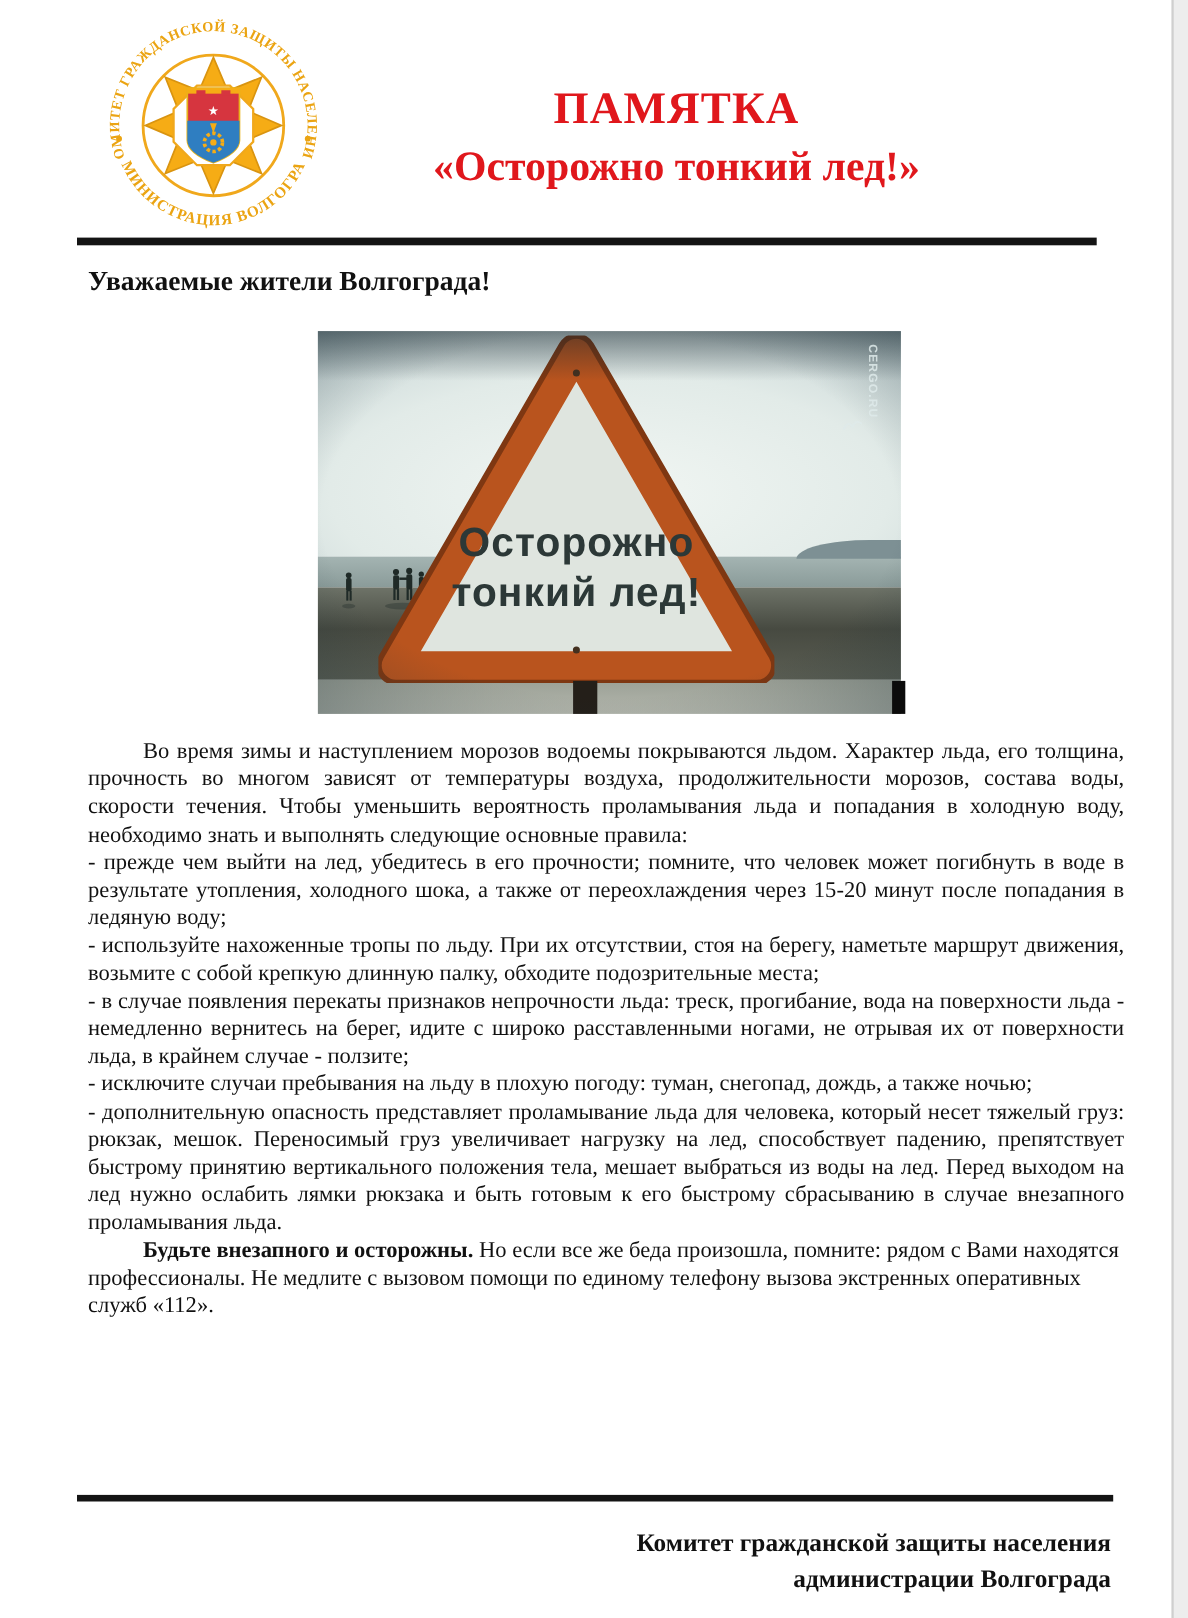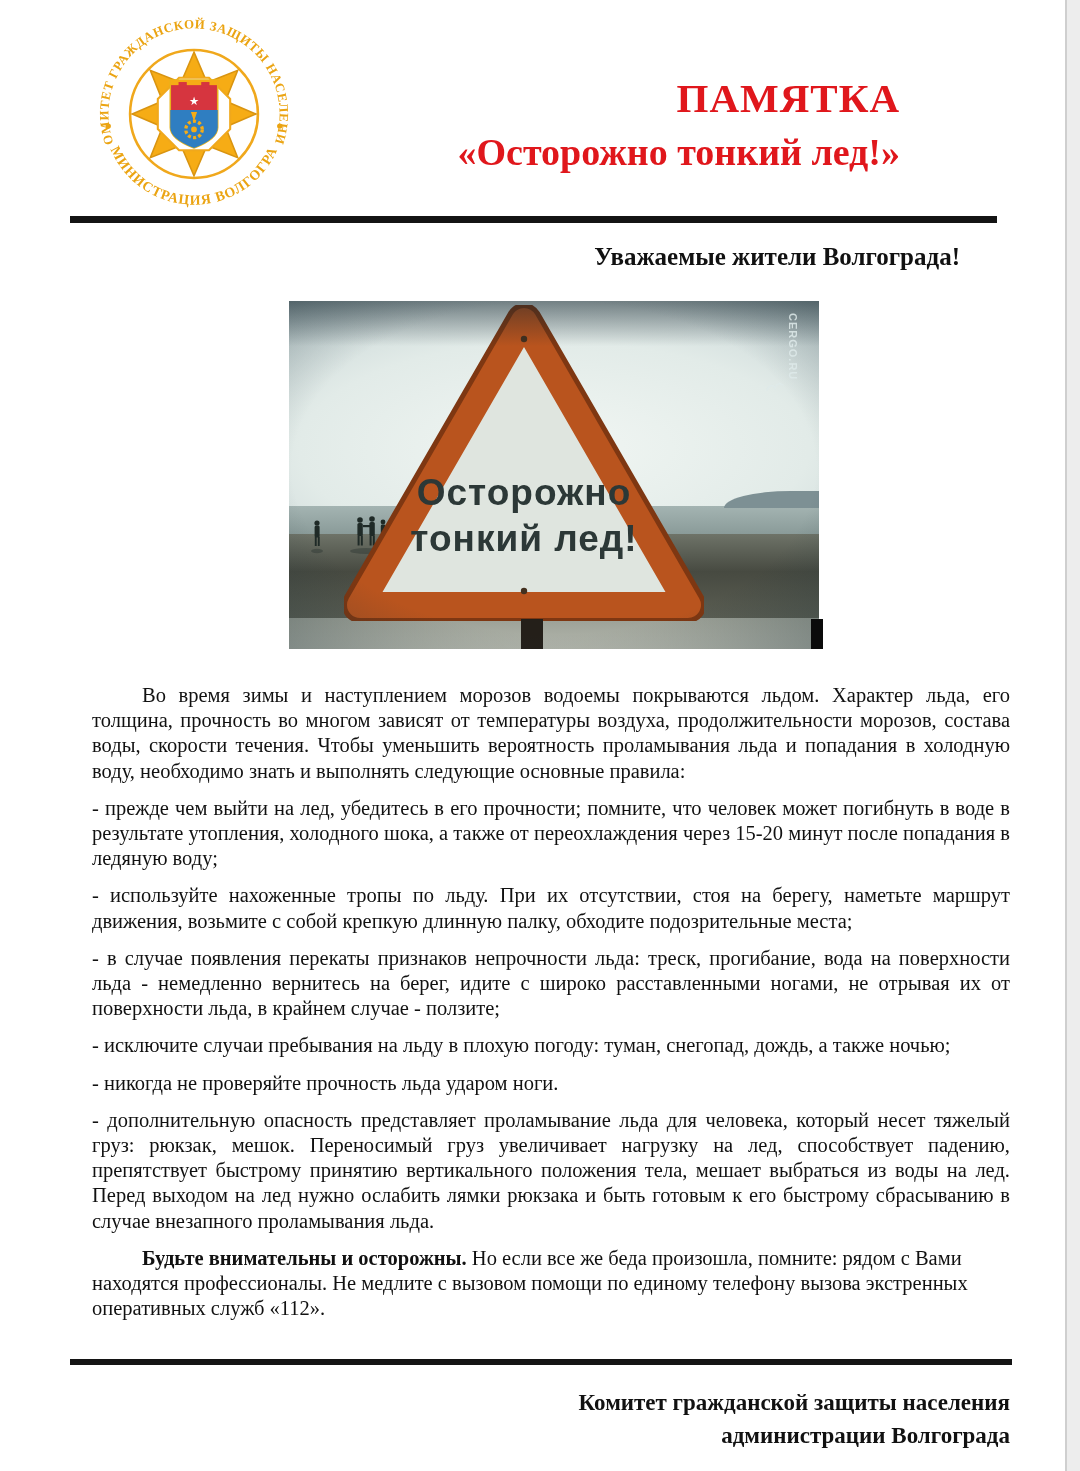--- a/index.html
+++ b/index.html
@@ -5,30 +5,30 @@
   html,body{margin:0;padding:0;background:#fff;}
   .page{position:relative;width:1080px;height:1471px;background:#ffffff;
         font-family:"Liberation Serif",serif;color:#111;overflow:hidden;}
 
   
   .viewer-strip{position:absolute;right:0;top:0;width:13px;height:1471px;
         background:#ededed;border-left:2px solid #cfcfcf;}
 
   
   .logo{position:absolute;left:80px;top:14px;width:228px;height:200px;}
-  .titles{position:absolute;left:330px;top:74px;width:570px;text-align:right;
+  .titles{position:absolute;left:330px;top:74px;width:570px;text-align:center;
         color:#e0171c;font-weight:bold;}
   .title1{font-size:41px;letter-spacing:1px;}
   .title2{font-size:38px;margin-top:8px;}
 
   .rule{position:absolute;background:#141414;}
   .rule-top{left:70px;top:216px;width:927px;height:7px;}
   .rule-bottom{left:70px;top:1359px;width:942px;height:6px;}
 
-  .greeting{position:absolute;left:80px;top:243px;width:880px;text-align:right;
+  .greeting{position:absolute;left:80px;top:243px;width:880px;text-align:left;
         font-weight:bold;font-size:25px;}
 
   
   .photo{position:absolute;left:289px;top:301px;width:530px;height:348px;overflow:visible;}
   .photo .layer{position:absolute;left:0;right:0;}
   .ph-sky{top:0;height:59%;background:radial-gradient(120% 130% at 50% 72%,
         #f1f6f3 0%,#e2ebe8 40%,#bccbcd 75%,#93a8ad 100%);}
   .ph-sea{top:59%;height:8%;background:linear-gradient(180deg,#a4b4b2 0%,#8a9b99 100%);}
   .ph-sand{top:67%;height:24%;background:linear-gradient(180deg,#6e7368 0%,#474a41 45%,#5b5e53 100%);}
   .ph-pebble{top:91%;height:9%;background:linear-gradient(180deg,#9ba096 0%,#aaaea4 60%,#b4b7ad 100%);}
@@ -42,21 +42,21 @@
   .ph-tab{position:absolute;right:-4px;bottom:0;width:12px;height:30px;background:#0b0b0b;}
   .ph-people{position:absolute;left:15px;top:213px;width:95px;height:44px;}
   .watermark{position:absolute;right:20px;top:12px;writing-mode:vertical-rl;
         font-family:"Liberation Sans",sans-serif;font-size:11px;letter-spacing:1px;
         color:rgba(222,234,234,.85);font-weight:bold;}
   .wm-bird{position:absolute;right:34px;top:78px;}
 
   
   .bodytext{position:absolute;left:80px;top:671px;width:942px;
         font-size:20.5px;line-height:25.2px;text-align:justify;}
-  .bodytext p{margin:12px;}
+  .bodytext p{margin:0;}
   .p-indent{text-indent:50px;}
   .closing{text-indent:50px;text-align:left;}
   .closing b{font-weight:bold;}
 
   
   .footer{position:absolute;right:70px;top:1386px;text-align:right;
         font-weight:bold;font-size:23px;line-height:33px;}
 </style>
 </head>
 <body>
@@ -159,23 +159,22 @@
       <path d="M2,11 Q6,3 10,9 Q13,2 18,6" fill="none" stroke="rgba(222,234,234,.8)" stroke-width="1.6" stroke-linecap="round"></path>
     </svg>
   </div>
 
   <div class="bodytext">
     <p class="p-indent">Во время  зимы и наступлением морозов водоемы покрываются льдом. Характер льда, его толщина, прочность во многом зависят от температуры воздуха, продолжительности морозов, состава воды, скорости течения. Чтобы уменьшить вероятность проламывания льда и попадания в холодную воду, необходимо знать и выполнять следующие основные правила:</p>
     <p>-  прежде чем выйти на лед, убедитесь в его прочности; помните, что человек может погибнуть в воде в результате утопления, холодного шока, а также от переохлаждения через 15-20 минут после попадания в ледяную воду;</p>
     <p>-  используйте нахоженные тропы по льду. При их отсутствии, стоя на берегу, наметьте маршрут движения, возьмите с собой крепкую длинную палку, обходите подозрительные места;</p>
     <p>- в случае появления перекаты признаков непрочности льда: треск, прогибание, вода на поверхности льда - немедленно вернитесь на берег, идите с широко расставленными ногами, не отрывая их от поверхности льда, в крайнем случае - ползите;</p>
     <p>- исключите случаи пребывания на льду в плохую погоду: туман, снегопад, дождь, а также ночью;</p>
-    <p>- никогда не проверяйте прочность льда ударом ноги.</p>
     <p>- дополнительную опасность представляет проламывание льда для человека, который несет тяжелый груз: рюкзак, мешок. Переносимый груз увеличивает нагрузку на лед, способствует падению, препятствует быстрому принятию вертикального положения тела, мешает выбраться из воды на лед. Перед выходом на лед нужно ослабить лямки рюкзака и быть готовым к его быстрому сбрасыванию в случае внезапного проламывания льда.</p>
-    <p class="closing"><b>Будьте внимательны и осторожны.</b><span> Но если все же беда произошла, помните: рядом с Вами находятся профессионалы. Не медлите с вызовом помощи по единому телефону вызова экстренных оперативных служб «112».</span></p>
+    <p class="closing"><b>Будьте внезапного и осторожны.</b><span> Но если все же беда произошла, помните: рядом с Вами находятся профессионалы. Не медлите с вызовом помощи по единому телефону вызова экстренных оперативных служб «112».</span></p>
   </div>
 
   <div class="rule rule-bottom"></div>
 
   <div class="footer">
     <div>Комитет гражданской защиты населения</div>
     <div>администрации Волгограда</div>
   </div>
 
 </div>

